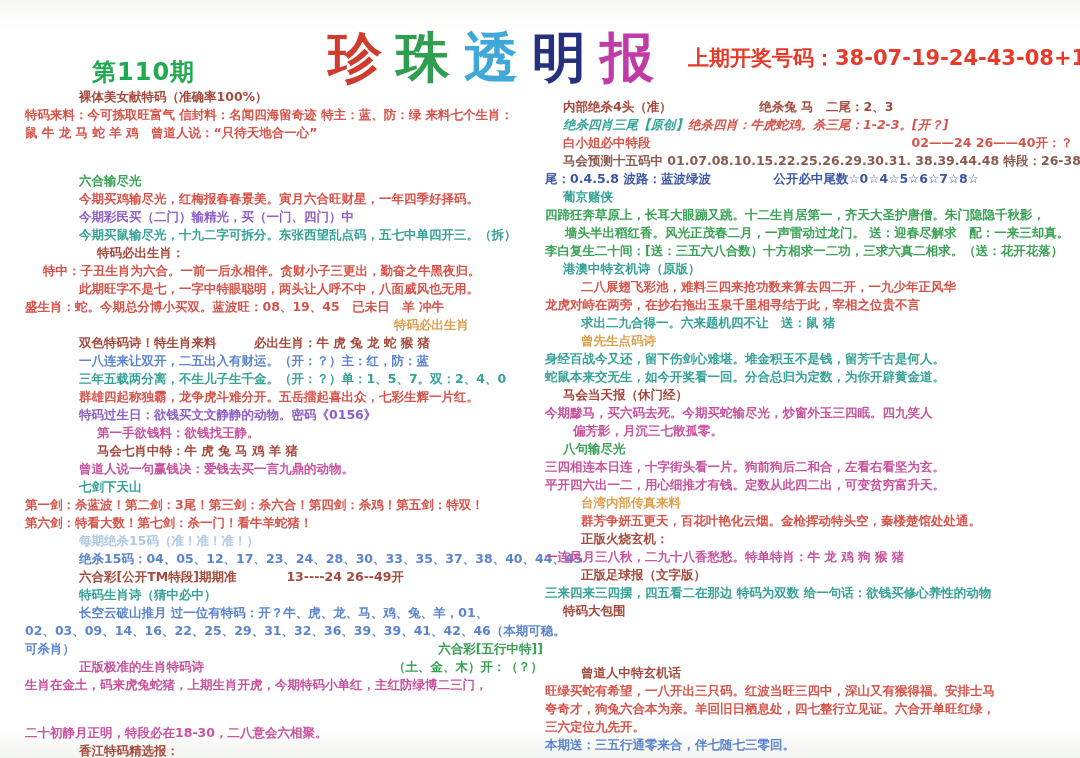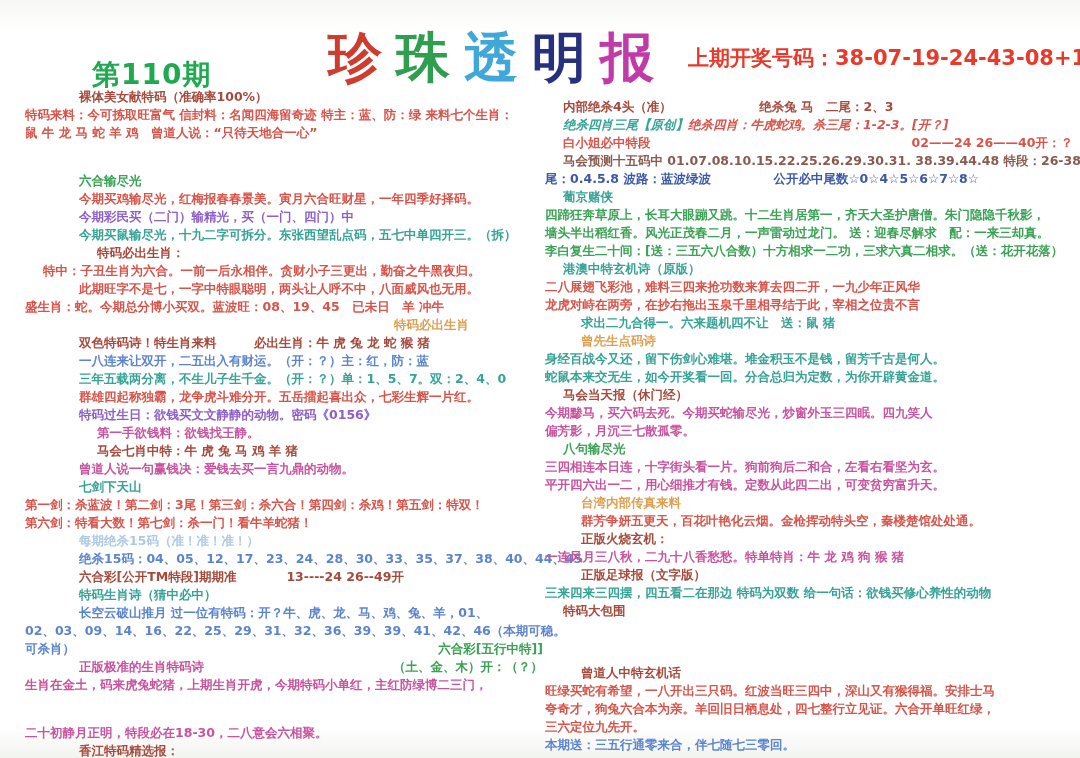--- a/index.html
+++ b/index.html
@@ -3,21 +3,21 @@
 <meta charset="utf-8">
 <style>
   html,body{margin:0;padding:0;}
   body{
     width:1080px;height:758px;position:relative;overflow:hidden;
     background:#fdfdfb;
     font-family:"DejaVu Sans","Liberation Sans",sans-serif;
   }
   .page{position:absolute;inset:0;background:linear-gradient(180deg,#f7f8f5 0%,#ffffff 4%,#ffffff 96%,#f2f4f0 100%);}
   .header{position:absolute;left:0;top:0;width:1080px;height:92px;}
-  .issue{position:absolute;left:92px;top:56px;font-size:28px;font-weight:bold;letter-spacing:1px;}
+  .issue{position:absolute;left:92px;top:56px;font-size:24px;font-weight:bold;letter-spacing:1px;}
   .title{position:absolute;left:328px;top:22px;font-size:54px;font-weight:bold;white-space:nowrap;}
   .title span{display:inline-block;margin-right:14px;}
   .lastdraw{position:absolute;left:688px;top:44px;font-size:21px;font-weight:bold;white-space:nowrap;}
   .col{position:absolute;font-size:12.5px;font-weight:bold;line-height:18px;white-space:nowrap;}
   .col-left{left:25px;top:88px;width:518px;}
   .col-right{left:545px;top:98px;width:528px;}
   .line{min-height:18px;}
   .line.split{display:flex;justify-content:space-between;}
 </style>
 </head>
@@ -80,32 +80,32 @@
       <div class="line" style="padding-left: 18px;"><span><span style="color: rgb(165, 74, 60);">内部绝杀4头（准）　　　　　　　绝杀兔 马　二尾：2、3</span></span></div>
       <div class="line" style="padding-left: 18px; font-style: italic;"><span><span style="color: rgb(54, 163, 150);">绝杀四肖三尾【原创】</span><span style="color: rgb(216, 84, 74);">绝杀四肖：牛虎蛇鸡。杀三尾：1-2-3。[开？]</span></span></div>
       <div class="line split" style="padding-left: 18px;">
         <span><span style="color: rgb(216, 84, 74);">白小姐必中特段</span></span>
         <span style="color: rgb(216, 84, 74);">02——24 26——40开：？</span>
       </div>
       <div class="line" style="padding-left: 18px;"><span><span style="color: rgb(138, 90, 80);">马会预测十五码中 01.07.08.10.15.22.25.26.29.30.31. 38.39.44.48 特段：26-38</span></span></div>
       <div class="line" style="padding-left: 0px;"><span><span style="color: rgb(58, 87, 168);">尾：0.4.5.8 波路：蓝波绿波　　　　　公开必中尾数☆0☆4☆5☆6☆7☆8☆</span></span></div>
       <div class="line" style="padding-left: 18px;"><span><span style="color: rgb(54, 163, 150);">葡京赌侠</span></span></div>
       <div class="line" style="padding-left: 0px;"><span><span style="color: rgb(58, 162, 84);">四蹄狂奔草原上，长耳大眼蹦又跳。十二生肖居第一，齐天大圣护唐僧。朱门隐隐千秋影，</span></span></div>
-      <div class="line" style="padding-left: 0px;"><span><span style="color: rgb(58, 162, 84);">墙头半出稻红香。风光正茂春二月，一声雷动过龙门。 送：迎春尽解求　配：一来三却真。</span></span></div>
+      <div class="line" style="padding-left: 0px;"><span><span style="color: rgb(58, 162, 84); margin-left: 20px;">墙头半出稻红香。风光正茂春二月，一声雷动过龙门。 送：迎春尽解求　配：一来三却真。</span></span></div>
       <div class="line" style="padding-left: 0px;"><span><span style="color: rgb(58, 162, 84);">李白复生二十间：[送：三五六八合数）十方相求一二功，三求六真二相求。（送：花开花落）</span></span></div>
       <div class="line" style="padding-left: 18px;"><span><span style="color: rgb(54, 163, 150);">港澳中特玄机诗（原版）</span></span></div>
-      <div class="line" style="padding-left: 0px;"><span><span style="color: rgb(216, 84, 74);">二八展翅飞彩池，难料三四来抢功数来算去四二开，一九少年正风华</span></span></div>
+      <div class="line" style="padding-left: 0px; margin-left: 36px;"><span><span style="color: rgb(216, 84, 74);">二八展翅飞彩池，难料三四来抢功数来算去四二开，一九少年正风华</span></span></div>
       <div class="line" style="padding-left: 0px;"><span><span style="color: rgb(216, 84, 74);">龙虎对峙在两旁，在抄右拖出玉泉千里相寻结于此，宰相之位贵不言</span></span></div>
       <div class="line" style="padding-left: 36px;"><span><span style="color: rgb(54, 163, 150);">求出二九合得一。六来题机四不让　送：鼠 猪</span></span></div>
       <div class="line" style="padding-left: 36px;"><span><span style="color: rgb(223, 159, 79);">曾先生点码诗</span></span></div>
       <div class="line" style="padding-left: 0px;"><span><span style="color: rgb(54, 163, 150);">身经百战今又还，留下伤剑心难堪。堆金积玉不是钱，留芳千古是何人。</span></span></div>
       <div class="line" style="padding-left: 0px;"><span><span style="color: rgb(54, 163, 150);">蛇鼠本来交无生，如今开奖看一回。分合总归为定数，为你开辟黄金道。</span></span></div>
       <div class="line" style="padding-left: 18px;"><span><span style="color: rgb(165, 74, 60);">马会当天报（休门经）</span></span></div>
       <div class="line" style="padding-left: 0px;"><span><span style="color: rgb(201, 83, 158);">今期黪马，买六码去死。今期买蛇输尽光，炒窗外玉三四眠。四九笑人</span></span></div>
-      <div class="line" style="padding-left: 0px;"><span><span style="color: rgb(201, 83, 158);">偏芳影，月沉三七散孤零。</span></span></div>
+      <div class="line" style="padding-left: 0px; margin-left: 28px;"><span><span style="color: rgb(201, 83, 158);">偏芳影，月沉三七散孤零。</span></span></div>
       <div class="line" style="padding-left: 18px;"><span><span style="color: rgb(58, 162, 84);">八句输尽光</span></span></div>
       <div class="line" style="padding-left: 0px;"><span><span style="color: rgb(201, 83, 158);">三四相连本日连，十字街头看一片。狗前狗后二和合，左看右看坚为玄。</span></span></div>
       <div class="line" style="padding-left: 0px;"><span><span style="color: rgb(201, 83, 158);">平开四六出一二，用心细推才有钱。定数从此四二出，可变贫穷富升天。</span></span></div>
       <div class="line" style="padding-left: 36px;"><span><span style="color: rgb(223, 159, 79);">台湾内部传真来料</span></span></div>
       <div class="line" style="padding-left: 36px;"><span><span style="color: rgb(216, 84, 74);">群芳争妍五更天，百花叶艳化云烟。金枪挥动特头空，秦楼楚馆处处通。</span></span></div>
       <div class="line" style="padding-left: 36px;"><span><span style="color: rgb(165, 74, 60);">正版火烧玄机：</span></span></div>
       <div class="line" style="padding-left: 0px;"><span><span style="color: rgb(201, 83, 158);">一连风月三八秋，二九十八香愁愁。特单特肖：牛 龙 鸡 狗 猴 猪</span></span></div>
       <div class="line" style="padding-left: 36px;"><span><span style="color: rgb(165, 74, 60);">正版足球报（文字版）</span></span></div>
       <div class="line" style="padding-left: 0px;"><span><span style="color: rgb(54, 163, 150);">三来四来三四摆，四五看二在那边 特码为双数 给一句话：欲钱买修心养性的动物</span></span></div>
       <div class="line" style="padding-left: 18px;"><span><span style="color: rgb(165, 74, 60);">特码大包围</span></span></div>

